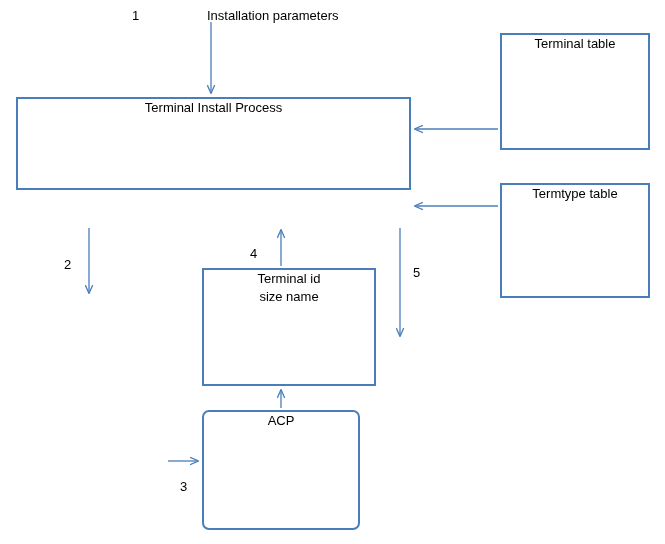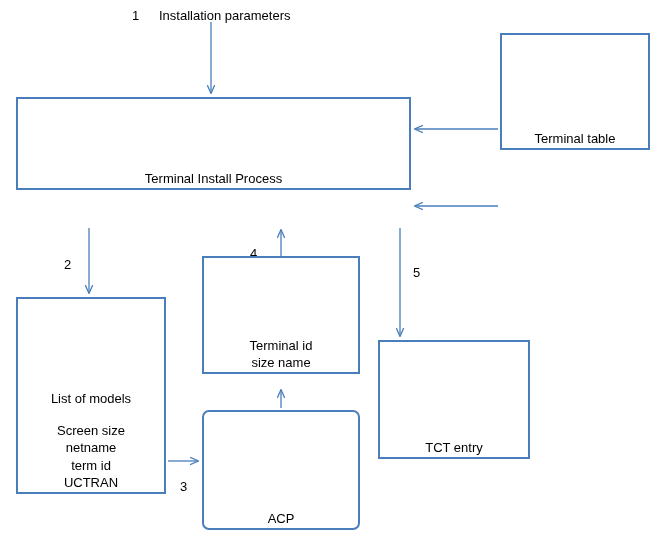--- a/index.html
+++ b/index.html
@@ -16,35 +16,36 @@
     overflow: hidden;
   }
   .box {
     position: absolute;
     box-sizing: border-box;
     border: 2px solid #4a7ebb;
     background: #ffffff;
     display: flex;
     flex-direction: column;
     align-items: center;
-    justify-content: flex-end;
+    justify-content: flex-start;
     text-align: center;
     color: #000000;
     font-size: 13px;
     line-height: 1.35;
   }
   .box .line {
     display: block;
     white-space: pre;
   }
   .label {
     position: absolute;
     color: #000000;
     font-size: 13px;
     white-space: pre;
+    margin-left: 48px;
   }
   .num {
     position: absolute;
     color: #000000;
     font-size: 13px;
   }
   svg.arrows {
     position: absolute;
     left: 0;
     top: 0;
@@ -91,36 +92,28 @@
   <div class="num" style="left:413px; top:265px;">5</div>
 
   <div class="box" style="left:16px; top:97px; width:395px; height:93px;">
     <span class="line">Terminal Install Process</span>
   </div>
 
   <div class="box" style="left:500px; top:33px; width:150px; height:117px;">
     <span class="line">Terminal table</span>
   </div>
 
-
-  <div class="box" style="left:16px; top:297px; width:150px; height:197px;">
-    <span class="line">List of models</span>
-    <span class="line" style="height:14px;"></span>
-    <span class="line">Screen size</span>
-    <span class="line">netname</span>
-    <span class="line">term id</span>
-    <span class="line">UCTRAN</span>
+  <div class="box" style="left:500px; top:183px; width:150px; height:115px;">
+    <span class="line">Termtype table</span>
   </div>
 
-  <div class="box" style="left:202px; top:256px; width:158px; height:118px;">
+
+  <div class="box" style="left:202px; top:268px; width:174px; height:118px;">
     <span class="line">Terminal id</span>
     <span class="line">size name</span>
   </div>
 
   <div class="box" style="left:202px; top:410px; width:158px; height:120px;border-radius:7px;">
     <span class="line">ACP</span>
   </div>
 
-  <div class="box" style="left:378px; top:340px; width:152px; height:119px;">
-    <span class="line">TCT entry</span>
-  </div>
 
 </div>
 
 </body></html>

